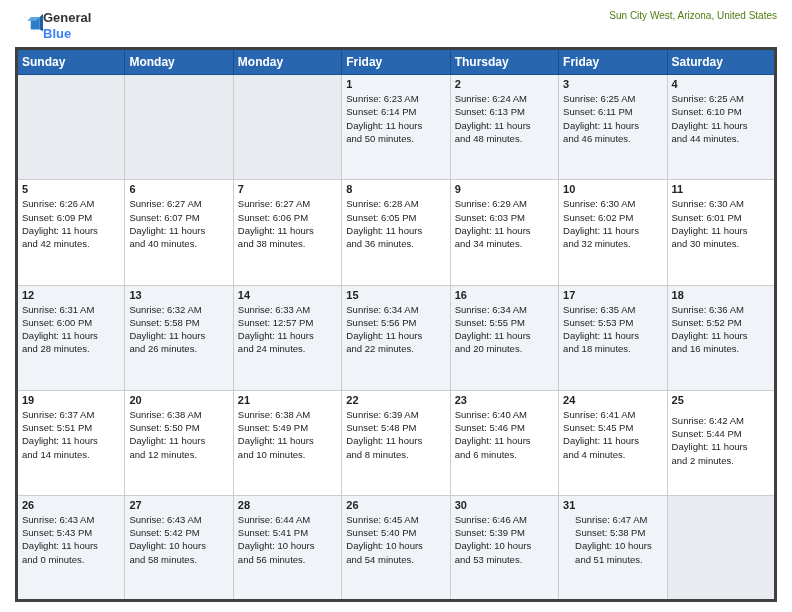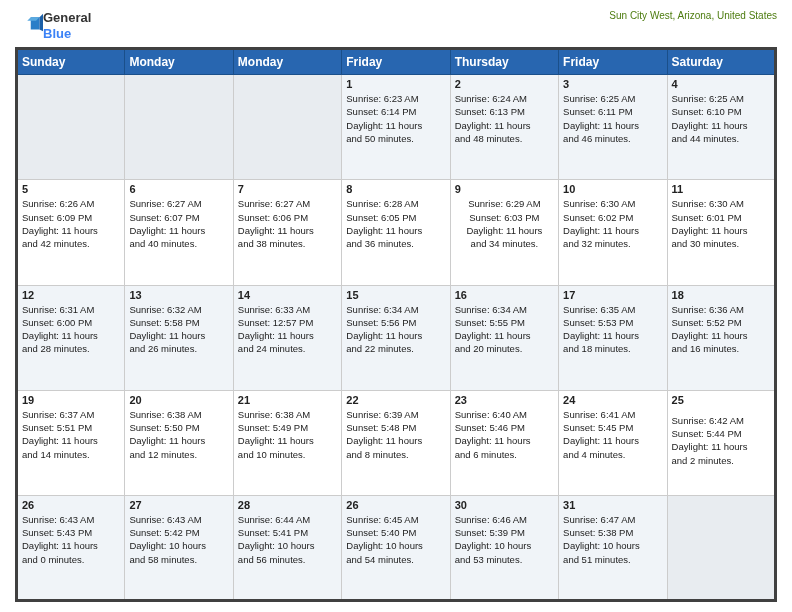--- a/index.html
+++ b/index.html
@@ -190,21 +190,21 @@
           </td>
           <td>
             <div class="day-number">8</div>
             <div class="day-info" style="white-space: pre-line;">Sunrise: 6:28 AM
 Sunset: 6:05 PM
 Daylight: 11 hours
 and 36 minutes.</div>
           </td>
           <td>
             <div class="day-number">9</div>
-            <div class="day-info" style="white-space: pre-line; text-align: center;">Sunrise: 6:29 AM
+            <div class="day-info" style="white-space: pre-line;">Sunrise: 6:29 AM
 Sunset: 6:03 PM
 Daylight: 11 hours
 and 34 minutes.</div>
           </td>
           <td>
             <div class="day-number">10</div>
             <div class="day-info" style="white-space: pre-line;">Sunrise: 6:30 AM
 Sunset: 6:02 PM
 Daylight: 11 hours
 and 32 minutes.</div>
@@ -350,21 +350,21 @@
           </td>
           <td>
             <div class="day-number">30</div>
             <div class="day-info" style="white-space: pre-line;">Sunrise: 6:46 AM
 Sunset: 5:39 PM
 Daylight: 10 hours
 and 53 minutes.</div>
           </td>
           <td>
             <div class="day-number">31</div>
-            <div class="day-info" style="white-space: pre-line;">Sunrise: 6:47 AM
+            <div class="day-info" style="white-space: pre-line; margin-left: 12px;">Sunrise: 6:47 AM
 Sunset: 5:38 PM
 Daylight: 10 hours
 and 51 minutes.</div>
           </td>
           <td class="empty"></td>
         </tr>
       </tbody>
   </table>
 </div>
 

